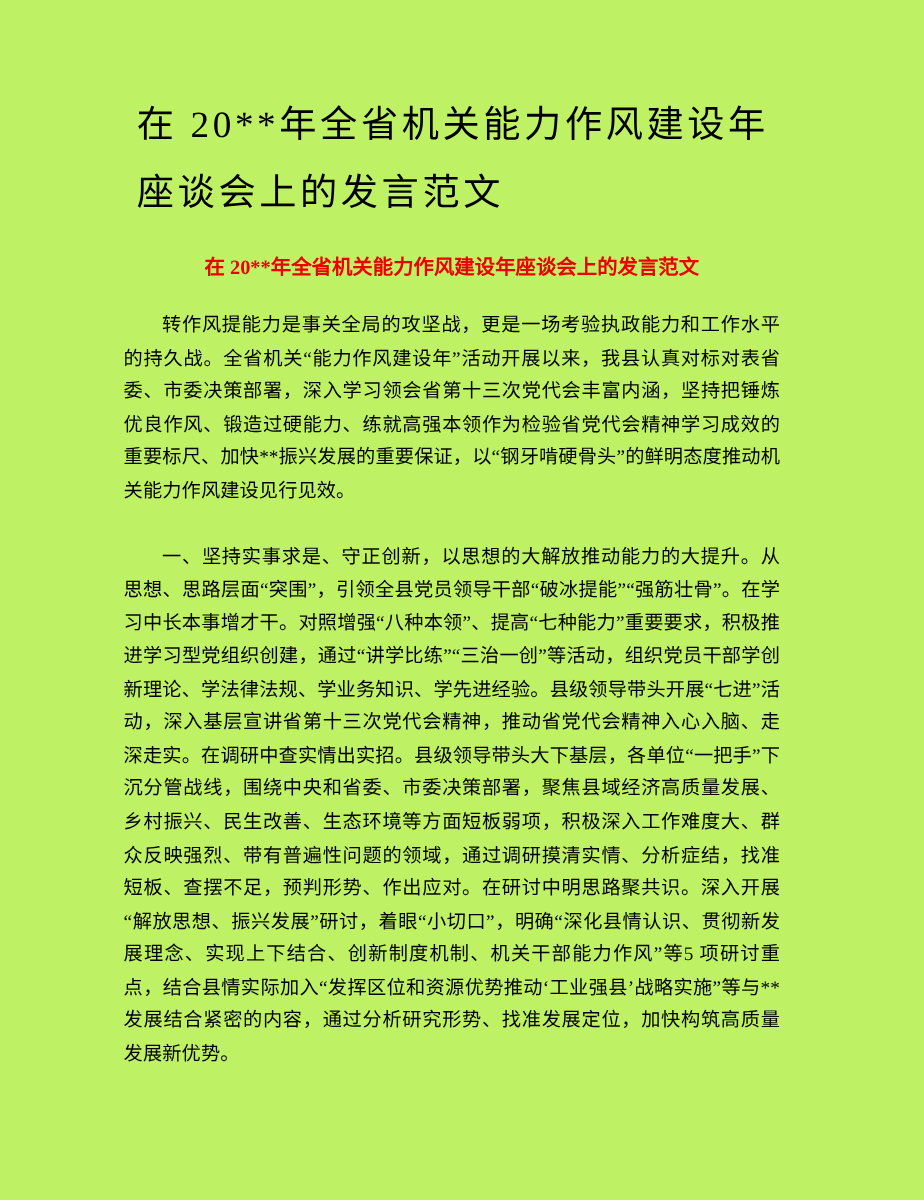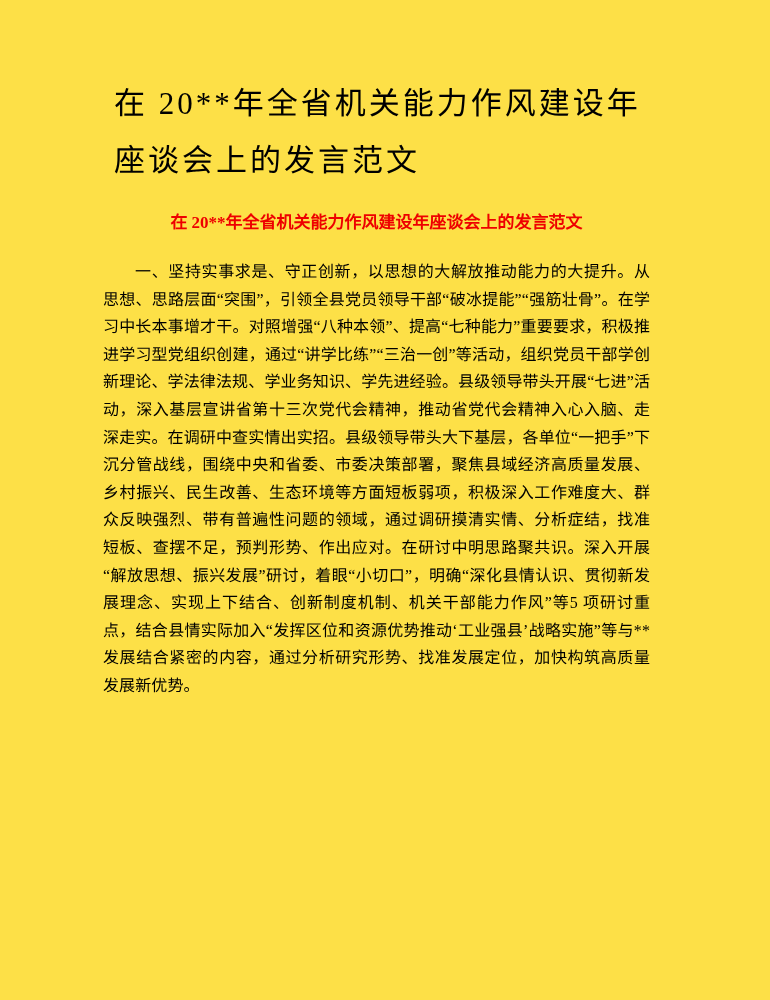--- a/index.html
+++ b/index.html
@@ -6,21 +6,21 @@
   html, body {
     margin: 0;
     padding: 0;
     background: #ffffff;
   }
   .page {
     position: relative;
     width: 770px;
     height: 1000px;
     box-sizing: border-box;
-    background: #fde047;
+    background: #bef264;
     padding: 75px 120px 0 103px;
     overflow: hidden;
     font-family: "Liberation Serif", "DejaVu Serif", serif;
     color: #000000;
   }
   .doc-title {
     margin: 0;
     padding-left: 11px;
     font-size: 31px;
     font-weight: 400;
@@ -50,14 +50,15 @@
   .doc-paragraph + .doc-paragraph {
     margin-top: 27.6px;
   }
 </style>
 </head>
 <body>
 
 <div class="page">
   <h1 class="doc-title">在 20**年全省机关能力作风建设年座谈会上的发言范文</h1>
   <div class="doc-subtitle">在 20**年全省机关能力作风建设年座谈会上的发言范文</div>
+  <p class="doc-paragraph">转作风提能力是事关全局的攻坚战，更是一场考验执政能力和工作水平的持久战。全省机关“能力作风建设年”活动开展以来，我县认真对标对表省委、市委决策部署，深入学习领会省第十三次党代会丰富内涵，坚持把锤炼优良作风、锻造过硬能力、练就高强本领作为检验省党代会精神学习成效的重要标尺、加快**振兴发展的重要保证，以“钢牙啃硬骨头”的鲜明态度推动机关能力作风建设见行见效。</p>
   <p class="doc-paragraph">一、坚持实事求是、守正创新，以思想的大解放推动能力的大提升。从思想、思路层面“突围”，引领全县党员领导干部“破冰提能”“强筋壮骨”。在学习中长本事增才干。对照增强“八种本领”、提高“七种能力”重要要求，积极推进学习型党组织创建，通过“讲学比练”“三治一创”等活动，组织党员干部学创新理论、学法律法规、学业务知识、学先进经验。县级领导带头开展“七进”活动，深入基层宣讲省第十三次党代会精神，推动省党代会精神入心入脑、走深走实。在调研中查实情出实招。县级领导带头大下基层，各单位“一把手”下沉分管战线，围绕中央和省委、市委决策部署，聚焦县域经济高质量发展、乡村振兴、民生改善、生态环境等方面短板弱项，积极深入工作难度大、群众反映强烈、带有普遍性问题的领域，通过调研摸清实情、分析症结，找准短板、查摆不足，预判形势、作出应对。在研讨中明思路聚共识。深入开展“解放思想、振兴发展”研讨，着眼“小切口”，明确“深化县情认识、贯彻新发展理念、实现上下结合、创新制度机制、机关干部能力作风”等5 项研讨重点，结合县情实际加入“发挥区位和资源优势推动‘工业强县’战略实施”等与**发展结合紧密的内容，通过分析研究形势、找准发展定位，加快构筑高质量发展新优势。</p>
 </div>
 
 </body></html>

